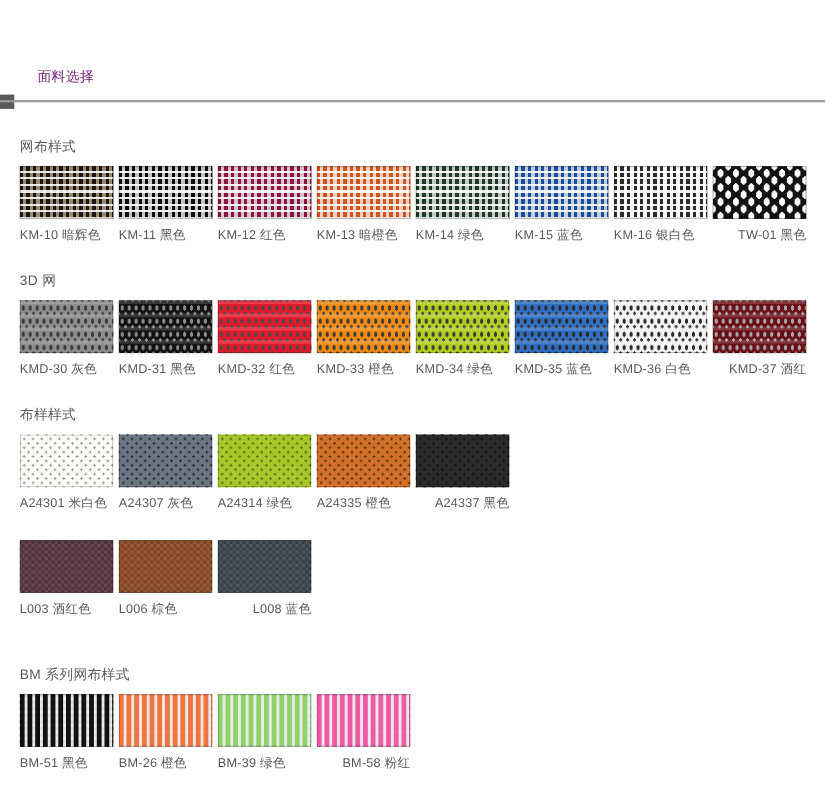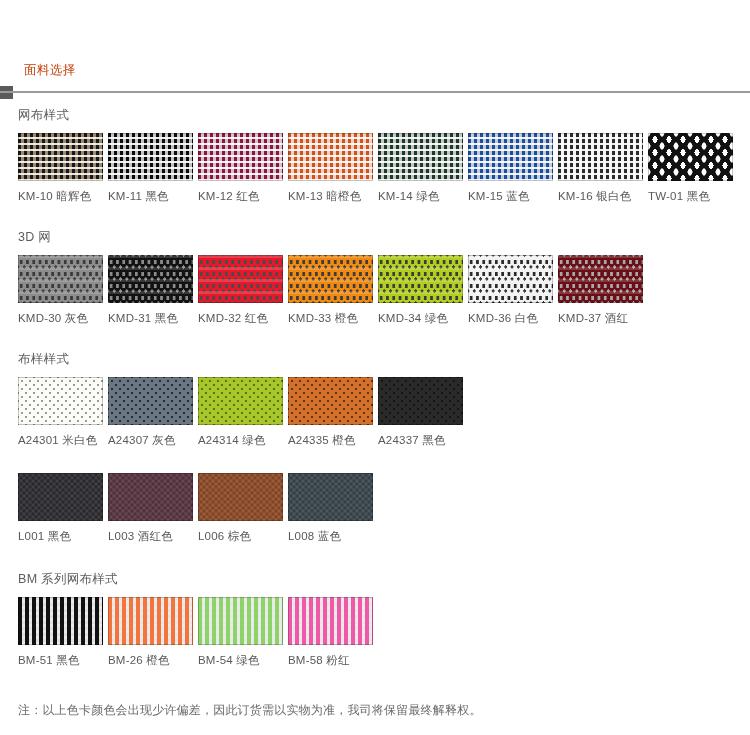--- a/index.html
+++ b/index.html
@@ -17,24 +17,24 @@
   }
 
   
   .page-header {
     position: relative;
     height: 41px;
     margin-top: 60px;
   }
   .page-header .title {
     position: absolute;
-    left: 24px;
+    left: 34px;
     top: 0px;
     font-size: 12.5px;
-    color: #c2410c;
+    color: #701a75;
     letter-spacing: .4px;
     line-height: 20px;
     white-space: nowrap;
   }
   .header-rule {
     position: absolute;
     left: 0;
     right: 0;
     top: 31px;
     height: 2px;
@@ -64,21 +64,21 @@
   }
   .swatch-row {
     display: flex;
     flex-wrap: nowrap;
   }
   .swatch-cell {
     width: 85px;
     margin-right: 5px;
     flex: 0 0 auto;
   }
-  .swatch-cell:last-child { margin-right: 0; }
+  .swatch-cell:last-child { margin-right: 0; text-align: right; }
 
   .swatch {
     width: 85px;
     height: 48px;
     display: block;
     position: relative;
     overflow: hidden;
     background-repeat: repeat;
   }
   .swatch.bordered { box-shadow: inset 0 0 0 1px rgba(0,0,0,.22); }
@@ -86,25 +86,25 @@
   .swatch-label {
     font-size: 11.5px;
     color: #595959;
     line-height: 14px;
     margin-top: 8px;
     white-space: nowrap;
     letter-spacing: .2px;
   }
 
   
-  #sec-mesh      { margin-top: 6px; }
+  #sec-mesh      { margin-top: 24px; }
   #sec-3dmesh    { margin-top: 26px; }
   #sec-fabric    { margin-top: 26px; }
   #sec-leather   { margin-top: 26px; }
-  #sec-bm        { margin-top: 28px; }
+  #sec-bm        { margin-top: 44px; }
 
   
   .footer-note {
     margin: 34px 0 0 18px;
     font-size: 12px;
     color: #6a6a6a;
     letter-spacing: .2px;
     line-height: 18px;
     white-space: nowrap;
   }
@@ -249,20 +249,24 @@
         </div>
         <div class="swatch-cell">
           <div class="swatch bordered tex-3d" style="--base: #f08a12; --mark: #3c3c3c;"></div>
           <div class="swatch-label">KMD-33 橙色</div>
         </div>
         <div class="swatch-cell">
           <div class="swatch bordered tex-3d" style="--base: #b2cf20; --mark: #3c3c3c;"></div>
           <div class="swatch-label">KMD-34 绿色</div>
         </div>
         <div class="swatch-cell">
+          <div class="swatch bordered tex-3d" style="--base: #2f6fc4; --mark: #2a2a2a;"></div>
+          <div class="swatch-label">KMD-35 蓝色</div>
+        </div>
+        <div class="swatch-cell">
           <div class="swatch bordered tex-3d" style="--base: #f2f2f2; --mark: #2b2b2b;"></div>
           <div class="swatch-label">KMD-36 白色</div>
         </div>
         <div class="swatch-cell">
           <div class="swatch bordered tex-3d" style="--base: #6b0f17; --mark: #a8a8a8;"></div>
           <div class="swatch-label">KMD-37 酒红</div>
         </div>
       </div>
     </div>
     <div class="section" id="sec-fabric">
@@ -286,24 +290,20 @@
         </div>
         <div class="swatch-cell">
           <div class="swatch bordered tex-dots" style="--base: #2a2a2a; --dot: #141414;"></div>
           <div class="swatch-label">A24337 黑色</div>
         </div>
       </div>
     </div>
     <div class="section" id="sec-leather">
       <div class="swatch-row">
         <div class="swatch-cell">
-          <div class="swatch bordered tex-leather" style="--base: #2c2c30;"></div>
-          <div class="swatch-label">L001 黑色</div>
-        </div>
-        <div class="swatch-cell">
           <div class="swatch bordered tex-leather" style="--base: #57343f;"></div>
           <div class="swatch-label">L003 酒红色</div>
         </div>
         <div class="swatch-cell">
           <div class="swatch bordered tex-leather" style="--base: #8d4a26;"></div>
           <div class="swatch-label">L006 棕色</div>
         </div>
         <div class="swatch-cell">
           <div class="swatch bordered tex-leather" style="--base: #38444c;"></div>
           <div class="swatch-label">L008 蓝色</div>
@@ -316,21 +316,21 @@
         <div class="swatch-cell">
           <div class="swatch bordered tex-bm" style="--base: #111111;"></div>
           <div class="swatch-label">BM-51 黑色</div>
         </div>
         <div class="swatch-cell">
           <div class="swatch bordered tex-bm" style="--base: #f2743e;"></div>
           <div class="swatch-label">BM-26 橙色</div>
         </div>
         <div class="swatch-cell">
           <div class="swatch bordered tex-bm" style="--base: #8ed26a;"></div>
-          <div class="swatch-label">BM-54 绿色</div>
+          <div class="swatch-label">BM-39 绿色</div>
         </div>
         <div class="swatch-cell">
           <div class="swatch bordered tex-bm" style="--base: #ef5aa8;"></div>
           <div class="swatch-label">BM-58 粉红</div>
         </div>
       </div>
     </div>
   </div>
 
 <div class="footer-note">注：以上色卡颜色会出现少许偏差，因此订货需以实物为准，我司将保留最终解释权。</div>

